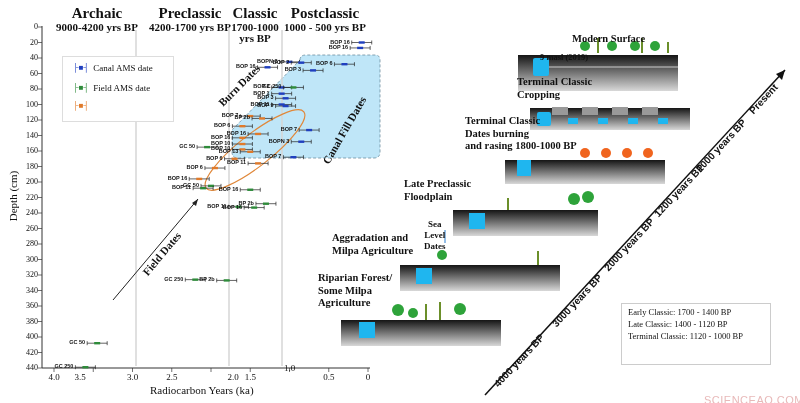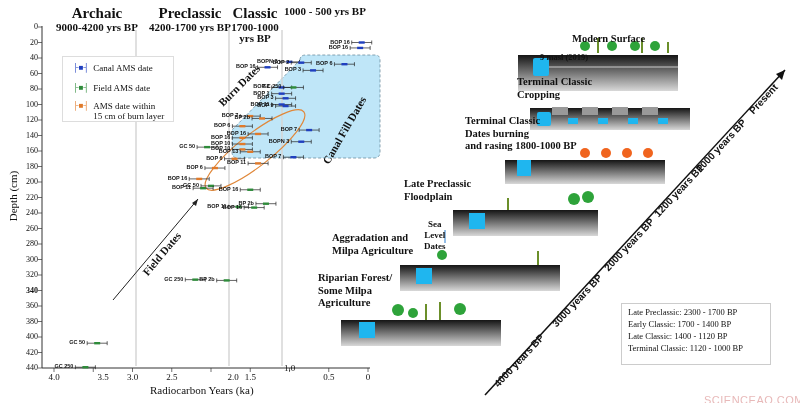--- a/index.html
+++ b/index.html
@@ -28,20 +28,21 @@
 <div class="period" style="left:145px;top:6px;width:90px;">
   <div class="nm">Preclassic</div>
   <div class="rg">4200-1700 yrs BP</div>
 </div>
 <div class="period" style="left:231px;top:6px;width:48px;">
   <div class="nm">Classic</div>
   <div class="rg">1700-1000</div>
   <div class="rg">yrs BP</div>
 </div>
 <div class="period" style="left:283px;top:6px;width:84px;">
+  <div class="nm">Postclassic</div>
   <div class="rg">1000 - 500 yrs BP</div>
 </div>
 
 <svg class="abs" style="left:0;top:0;" width="400" height="403">
 
   <path d="M300 60 Q300 55 306 55 L375 55 Q380 55 380 60 L380 152 Q380 158 374 158 L238 158 Q232 158 232 152 L232 130 L300 60 Z" fill="#bfe6f8" stroke="#6c8ea0" stroke-dasharray="3,2" stroke-width="0.8"></path>
 
   <line x1="136" y1="30" x2="136" y2="366" stroke="#d6d6d6" stroke-width="1.5"></line>
   <line x1="229" y1="28" x2="229" y2="366" stroke="#d6d6d6" stroke-width="1.5"></line>
   <line x1="282" y1="30" x2="282" y2="366" stroke="#d6d6d6" stroke-width="1.5"></line>
@@ -340,31 +341,31 @@
     <div class="ytick" style="top: 130.5px;">140</div>
     <div class="ytick" style="top: 146px;">160</div>
     <div class="ytick" style="top: 161.5px;">180</div>
     <div class="ytick" style="top: 177px;">200</div>
     <div class="ytick" style="top: 192.5px;">220</div>
     <div class="ytick" style="top: 208px;">240</div>
     <div class="ytick" style="top: 223.5px;">260</div>
     <div class="ytick" style="top: 239px;">280</div>
     <div class="ytick" style="top: 254.5px;">300</div>
     <div class="ytick" style="top: 270px;">320</div>
-    <div class="ytick" style="top: 285.5px; font-weight: bold;">340</div>
+    <div class="ytick" style="top: 285.5px;">340</div>
     <div class="ytick" style="top: 301px;">360</div>
     <div class="ytick" style="top: 316.5px;">380</div>
     <div class="ytick" style="top: 332px;">400</div>
     <div class="ytick" style="top: 347.5px;">420</div>
     <div class="ytick" style="top: 363px;">440</div>
   </div>
 
 <div class="abs" style="left:0;top:0;width:400px;height:403px;" id="xlabels">
     <div class="xtick" style="left: 42px; top: 372px;">4.0</div>
-    <div class="xtick" style="left: 91px; top: 372px;">3.5</div>
+    <div class="xtick" style="left: 68px; top: 372px;">3.5</div>
     <div class="xtick" style="left: 120.5px; top: 372px;">3.0</div>
     <div class="xtick" style="left: 159.75px; top: 372px;">2.5</div>
     <div class="xtick" style="left: 199px; top: 372px; margin-left: 22px;">2.0</div>
     <div class="xtick" style="left: 238.25px; top: 372px;">1.5</div>
     <div class="xtick" style="left: 277.5px; top: 363px; text-align: center;">1.0</div>
     <div class="xtick" style="left: 316.75px; top: 372px;">0.5</div>
     <div class="xtick" style="left: 356px; top: 372px;">0</div>
   </div>
 
 <div class="abs" style="left:-12px;top:190px;font-size:11px;transform:rotate(-90deg);">Depth (cm)</div>
@@ -374,21 +375,20 @@
   <div class="row" style="top:6px;">
       <span style="color:#1f3fbf;font-size:8px;">├■┤</span>
       <span>Canal AMS date</span>
     </div>
   <div class="row" style="top:26px;">
       <span style="color:#2e8b3a;font-size:8px;">├■┤</span>
       <span>Field AMS date</span>
     </div>
   <div class="row" style="top:44px;">
       <span style="color:#e07a2a;font-size:8px;">├■┤</span>
-      <span style="line-height:10px;"><span>AMS date within</span><br><span>15 cm of burn layer</span></span>
     </div>
 </div>
 
 <div class="abs" style="left:216px;top:100px;font-weight:bold;font-size:11px;transform:rotate(-45deg);transform-origin:left top;">Burn Dates</div>
 <div class="abs" style="left:320px;top:160px;font-weight:bold;font-size:11px;transform:rotate(-60deg);transform-origin:left top;">Canal Fill Dates</div>
 <div class="abs" style="left:140px;top:270px;font-weight:bold;font-size:11px;transform:rotate(-50deg);transform-origin:left top;">Field Dates</div>
 
 <div class="abs" id="ptlabels" style="left:0;top:0;">
     <div class="sm" style="left: 321.72px; top: 38.5px; width: 28px; text-align: right;">BOP 16</div>
     <div class="sm" style="left: 320.15px; top: 43.925px; width: 28px; text-align: right;">BOP 16</div>
@@ -532,19 +532,18 @@
 </div>
 
 <div class="diag" style="left:500px;top:378px;transform:rotate(-47deg);">4000 years BP</div>
 <div class="diag" style="left:558px;top:318px;transform:rotate(-47deg);">3000 years BP</div>
 <div class="diag" style="left:610px;top:262px;transform:rotate(-47deg);">2000 years BP</div>
 <div class="diag" style="left:660px;top:208px;transform:rotate(-47deg);">1200 years BP</div>
 <div class="diag" style="left:702px;top:163px;transform:rotate(-47deg);">1000 years BP</div>
 <div class="diag" style="left:755px;top:105px;transform:rotate(-47deg);">Present</div>
 
 <div class="info">
-  <div>Late Preclassic: 2300 - 1700 BP</div>
   <div>Early Classic: 1700 - 1400 BP</div>
   <div>Late Classic: 1400 - 1120 BP</div>
   <div>Terminal Classic: 1120 - 1000 BP</div>
 </div>
 
 <div class="watermark">SCIENCEAQ.COM</div>
 
 </body></html>

